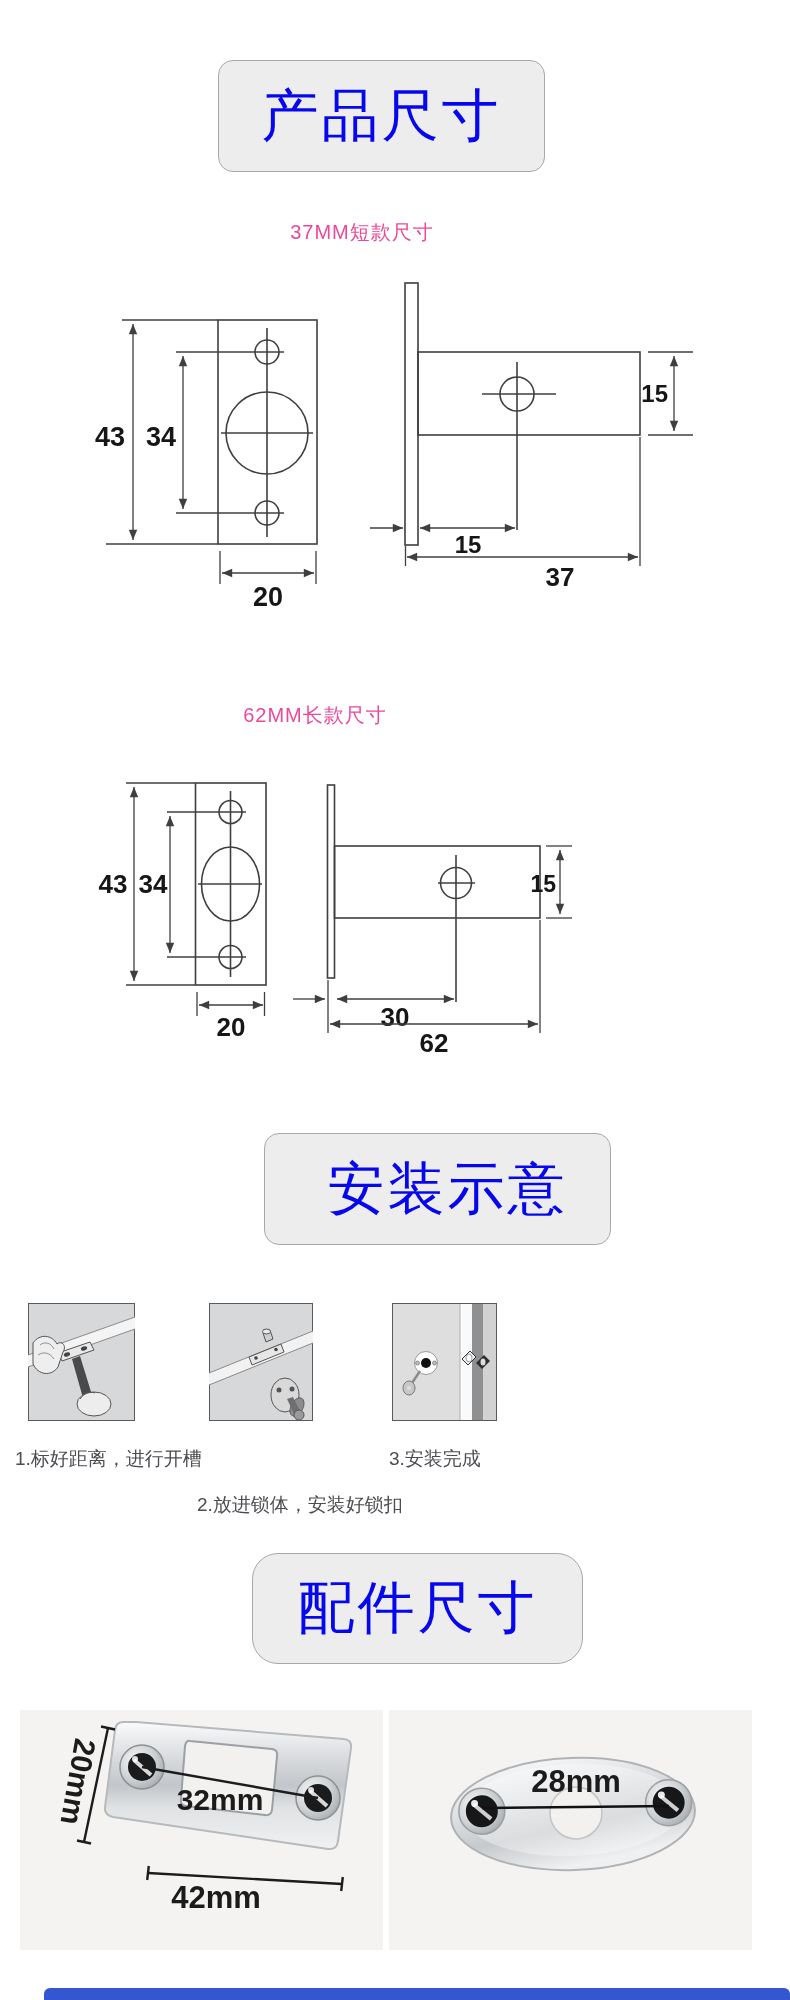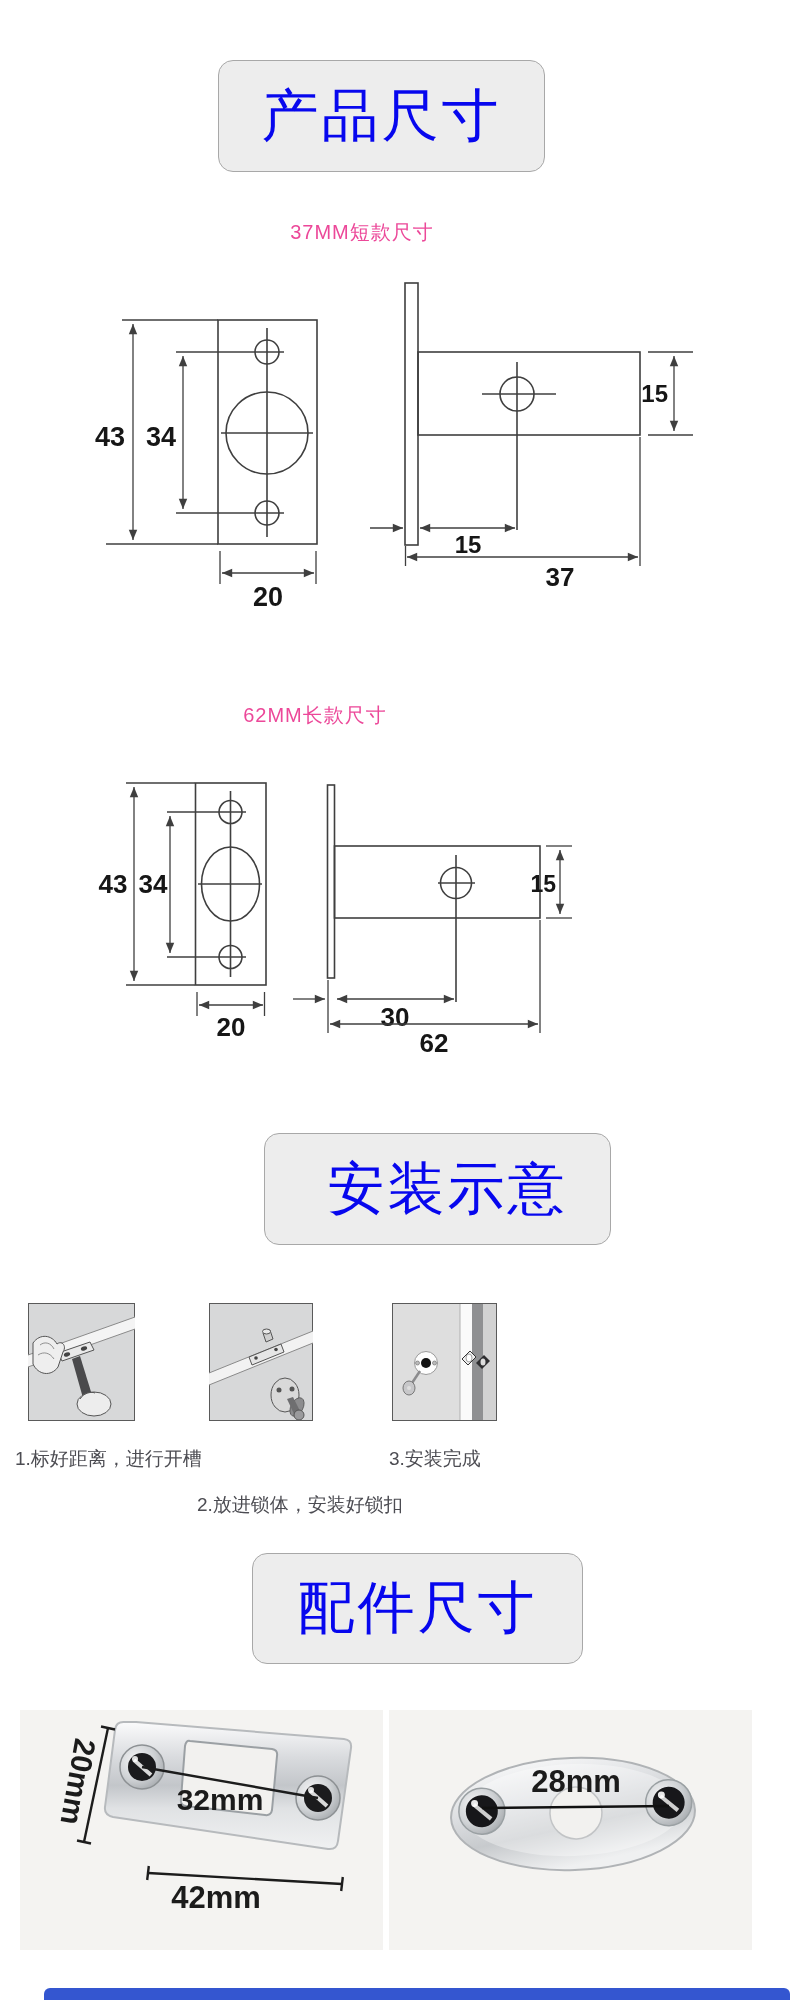--- a/index.html
+++ b/index.html
@@ -198,21 +198,21 @@
     <ellipse cx="77" cy="55" rx="3" ry="4" fill="#fff" stroke="#888" stroke-width="0.8"></ellipse>
     <polygon points="84,60 92,52 98,58 90,66" fill="#2e2e30" stroke="none"></polygon>
     <ellipse cx="91" cy="59" rx="2.5" ry="3.5" fill="#ddd" stroke="none"></ellipse>
     <rect x="0.5" y="0.5" width="104" height="117" fill="none" stroke="#5a5a5a" stroke-width="1"></rect>
   </svg>
 
   <div class="caption" style="left:15px;top:1446px;">1.标好距离，进行开槽</div>
   <div class="caption" style="left:197px;top:1446px;margin-top:46px;">2.放进锁体，安装好锁扣</div>
   <div class="caption" style="left:389px;top:1446px;">3.安装完成</div>
 
-  <div class="banner" style="left:236px;top:1553px;width:329px;height:109px;">
+  <div class="banner" style="left:236px;top:1553px;width:329px;height:109px;border-radius:26px;">
     <span>配件尺寸</span>
   </div>
 
   <svg class="photo" style="left:20px;top:1710px;" width="363" height="240" viewBox="0 0 363 240">
     <rect x="0" y="0" width="363" height="240" fill="#f4f3f1" stroke="none"></rect>
     <g>
       <path d="M116,12 L324,29 Q332,30 331,38 L318,131 Q317,140 308,139 L93,107 Q84,105 85,97 L95,20 Q96,11 105,12 Z" fill="url(#sg1)" stroke="#b7babd" stroke-width="2" stroke-linejoin="round"></path>
       <path d="M170,31 L252,39 Q258,40 257,46 L252,100 Q251,106 245,105 L166,96 Q160,95 161,89 L165,36 Q166,30 170,31 Z" fill="#f2f1ef" stroke="#9ba0a4" stroke-width="2" stroke-linejoin="round"></path>
       <circle cx="122" cy="57" r="22" fill="url(#scr)" stroke="#8d9194" stroke-width="1.5"></circle>
       <circle cx="122" cy="57" r="14" fill="#1b1b1d" stroke="none"></circle>

